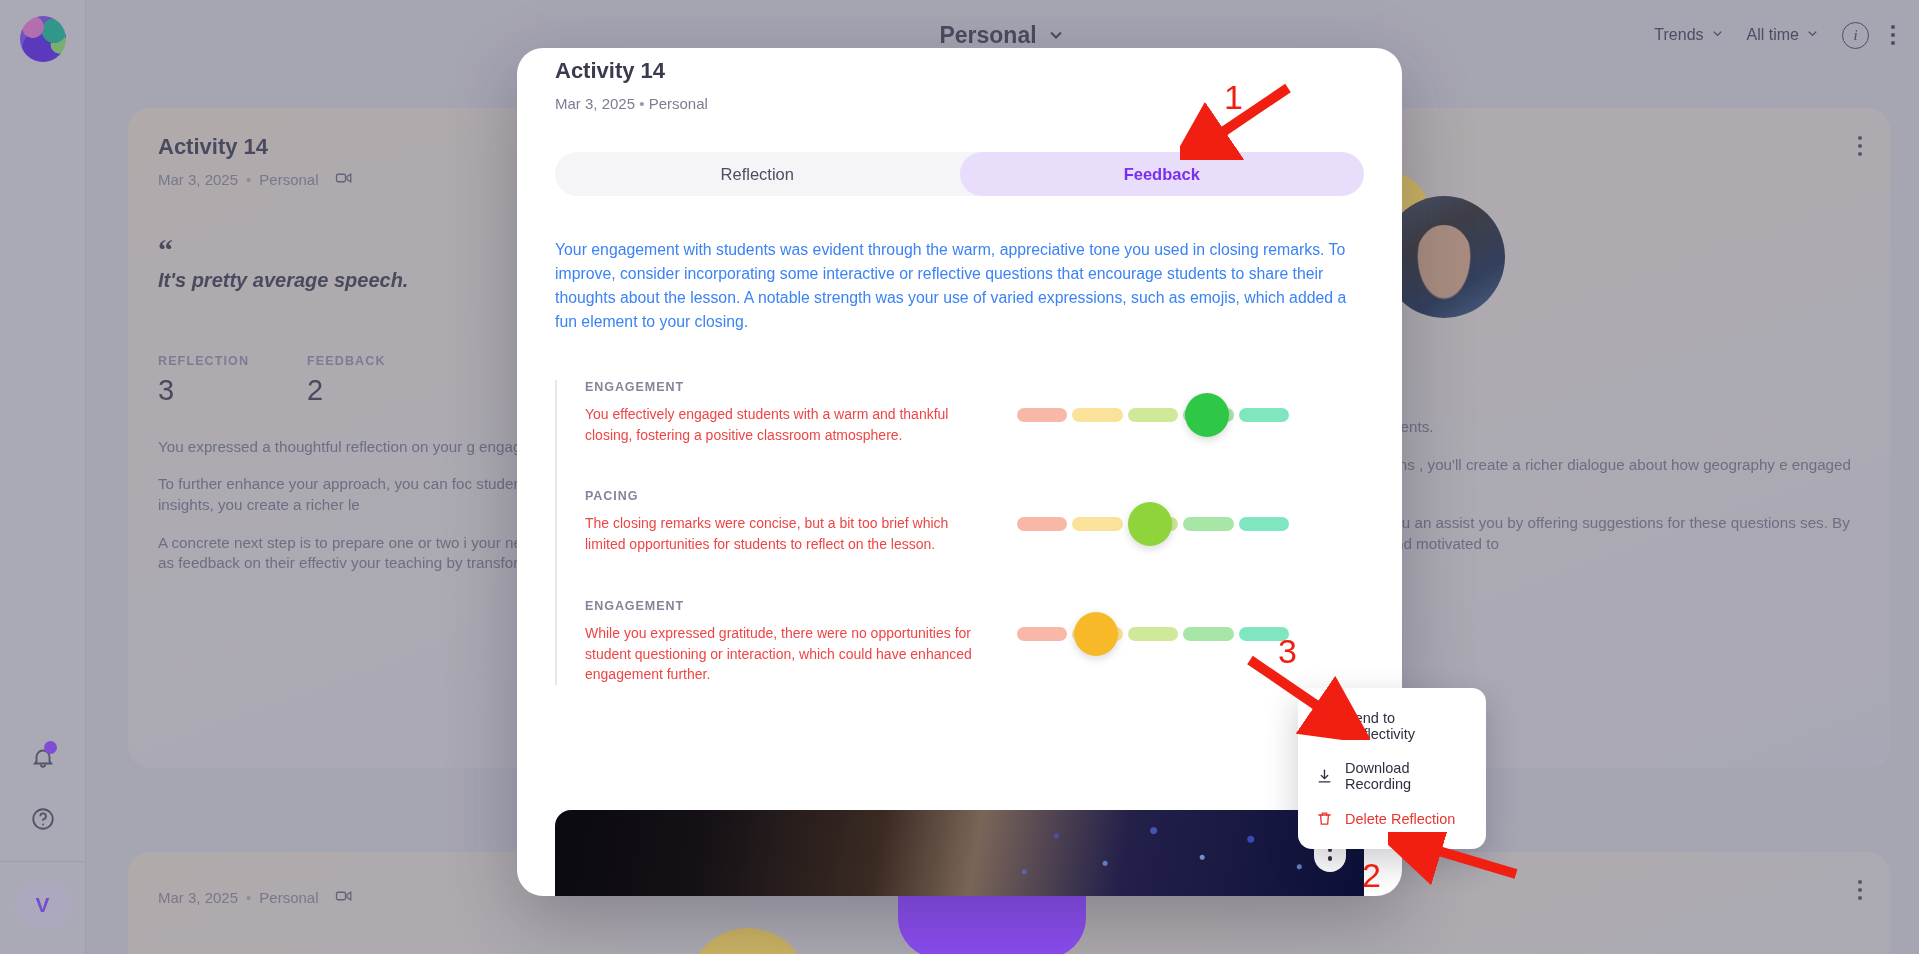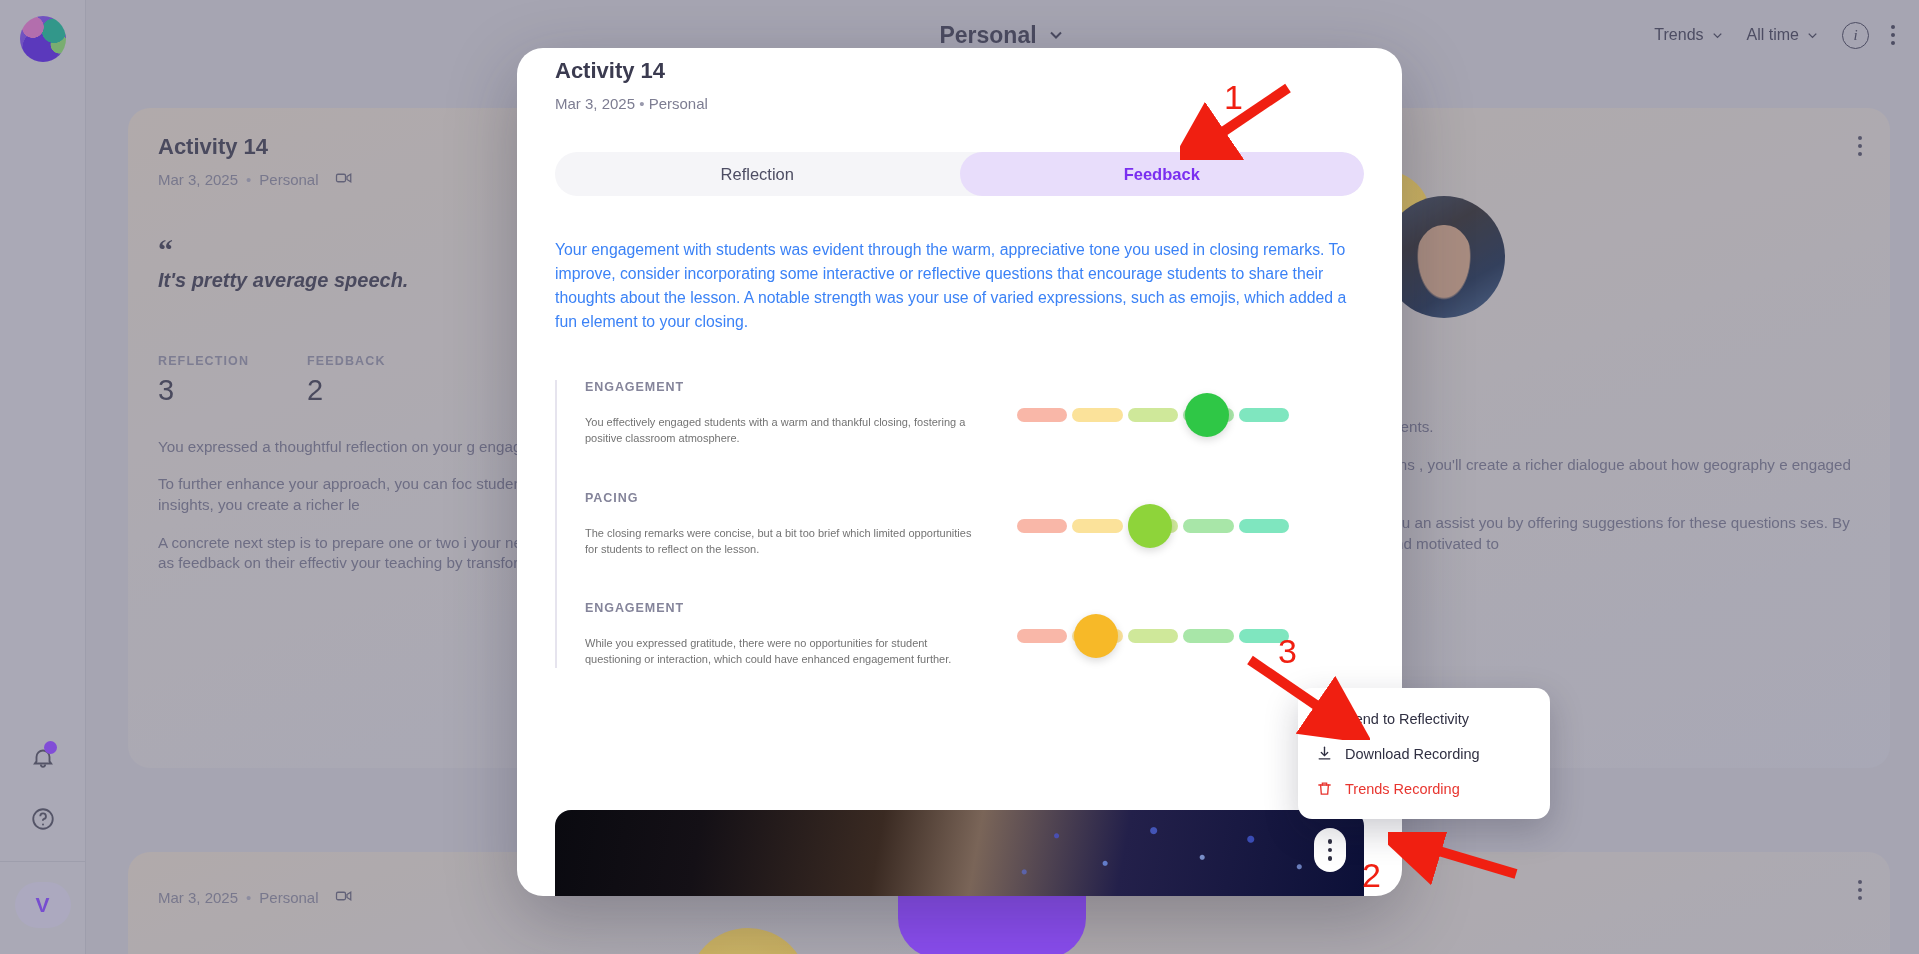--- a/index.html
+++ b/index.html
@@ -45,21 +45,21 @@
     position:absolute; left:86px; top:0; right:0; height:70px;
     display:flex; align-items:center; padding:0 24px;
   }
   .topbar-title {
     position:absolute; left:0; right:0; text-align:center;
     font-size:23px; font-weight:700; color:#3d3d52;
     display:flex; align-items:center; justify-content:center; gap:9px;
   }
   .topbar-right { margin-left:auto; display:flex; align-items:center; gap:22px;
                   font-size:16px; color:#4d4d63; z-index:2; }
-  .tb-item { display:flex; align-items:center; gap:6px; }
+  .tb-item { display:flex; gap:6px; }
   .tb-circle { width:27px; height:27px; border-radius:50%; border:1.7px solid #4d4d63;
                display:flex; align-items:center; justify-content:center;
                font-size:15px; font-style:italic; font-family:"Liberation Serif", serif;}
   .kebab { display:flex; flex-direction:column; gap:4px; align-items:center; }
   .kebab i { width:4px; height:4px; border-radius:50%; background:#4d4d63; display:block; }
 
   
   .bgcard {
     position:absolute; border-radius:22px; overflow:hidden;
     background:linear-gradient(160deg,#cec4bd 0%, #c9c4c6 45%, #c2c2cd 100%);
@@ -121,21 +121,21 @@
          font-size:16.5px; color:#4d4d63; border-radius:22px; }
   .tab.active { background:#e8ddfb; color:#7a2ff0; font-weight:700; }
 
   .modal-body { padding:0 38px; }
   .intro-p { margin-top:42px; font-size:15.8px; line-height:1.52; color:#3b82f6; }
 
   .sections { margin-top:46px; border-left:2px solid #e6e4ee; padding-left:28px; }
   .section { display:flex; align-items:flex-start; gap:10px; margin-bottom:44px; }
   .sec-left { width:390px; }
   .sec-label { font-size:12.5px; font-weight:700; letter-spacing:.075em; color:#84849a; }
-  .sec-text { margin-top:20px; font-size:11px; line-height:1.48; color:#737373; }
+  .sec-text { margin-top:10px; font-size:14px; line-height:1.48; color:#ef4444; }
 
   .slider { width:272px; margin-top:24px; margin-left:32px; position:relative;
             height:22px; display:flex; align-items:center; gap:5px; }
   .seg { flex:1; height:14px; border-radius:8px; }
   .knob { position:absolute; width:44px; height:44px; border-radius:50%;
           box-shadow:0 3px 8px rgba(0,0,0,.15); transform:translateX(-50%); }
 
   .video {
     position:absolute; left:38px; right:38px; bottom:0; height:86px;
     border-radius:16px 16px 0 0; overflow:hidden;
@@ -161,21 +161,21 @@
   .video-kebab i { width:4.5px; height:4.5px; border-radius:50%; background:#2f2f42; }
 
   
   .purple-pill {
     position:absolute; left:898px; top:886px; width:188px; height:72px;
     background:#8b4df0; border-radius:0 0 40px 40px;
   }
 
   
   .ctxmenu {
-    position:absolute; left:1298px; top:688px; width:252px;
+    position:absolute; left:1298px; top:688px; width:188px;
     background:#fff; border-radius:14px; padding:13px 0;
     box-shadow:0 12px 34px rgba(25,25,45,.22);
   }
   .ctxitem { display:flex; align-items:center; gap:12px; padding:9px 18px;
              font-size:14.5px; color:#2f2f42; }
   .ctxitem.danger { color:#e8352f; }
   .mini-grid { width:17px; height:17px; position:relative; flex:none; }
   .mini-grid span { position:absolute; border-radius:1.5px; }
   .mg1 { left:0; top:6px; width:6px; height:6px; background:#f0584c; }
   .mg2 { left:9px; top:0; width:5px; height:5px; background:#f6a623; }
@@ -429,21 +429,21 @@
       <span>Download Recording</span>
     </div>
     <div class="ctxitem danger">
       <span class="ic">
         <svg width="17" height="17" viewBox="0 0 24 24" fill="none" stroke="#e8352f" stroke-width="1.9" stroke-linecap="round">
             <path d="M4 7h16"></path>
             <path d="M9 7V4.5h6V7"></path>
             <path d="M6.5 7l1 13h9l1-13"></path>
           </svg>
       </span>
-      <span>Trends Recording</span>
+      <span>Delete Reflection</span>
     </div>
   </div>
 
   <svg class="anno" style="left:1180px; top:80px;" width="120" height="80">
     <defs>
         <marker id="ah1" markerWidth="7" markerHeight="7" refX="2" refY="3.5" orient="auto">
       <path d="M0,0 L7,3.5 L0,7 z" fill="#f01f11"></path>
         </marker>
       </defs>
     <line x1="108" y1="8" x2="28" y2="62" stroke="#f01f11" stroke-width="10" marker-end="url(#ah1)"></line>

